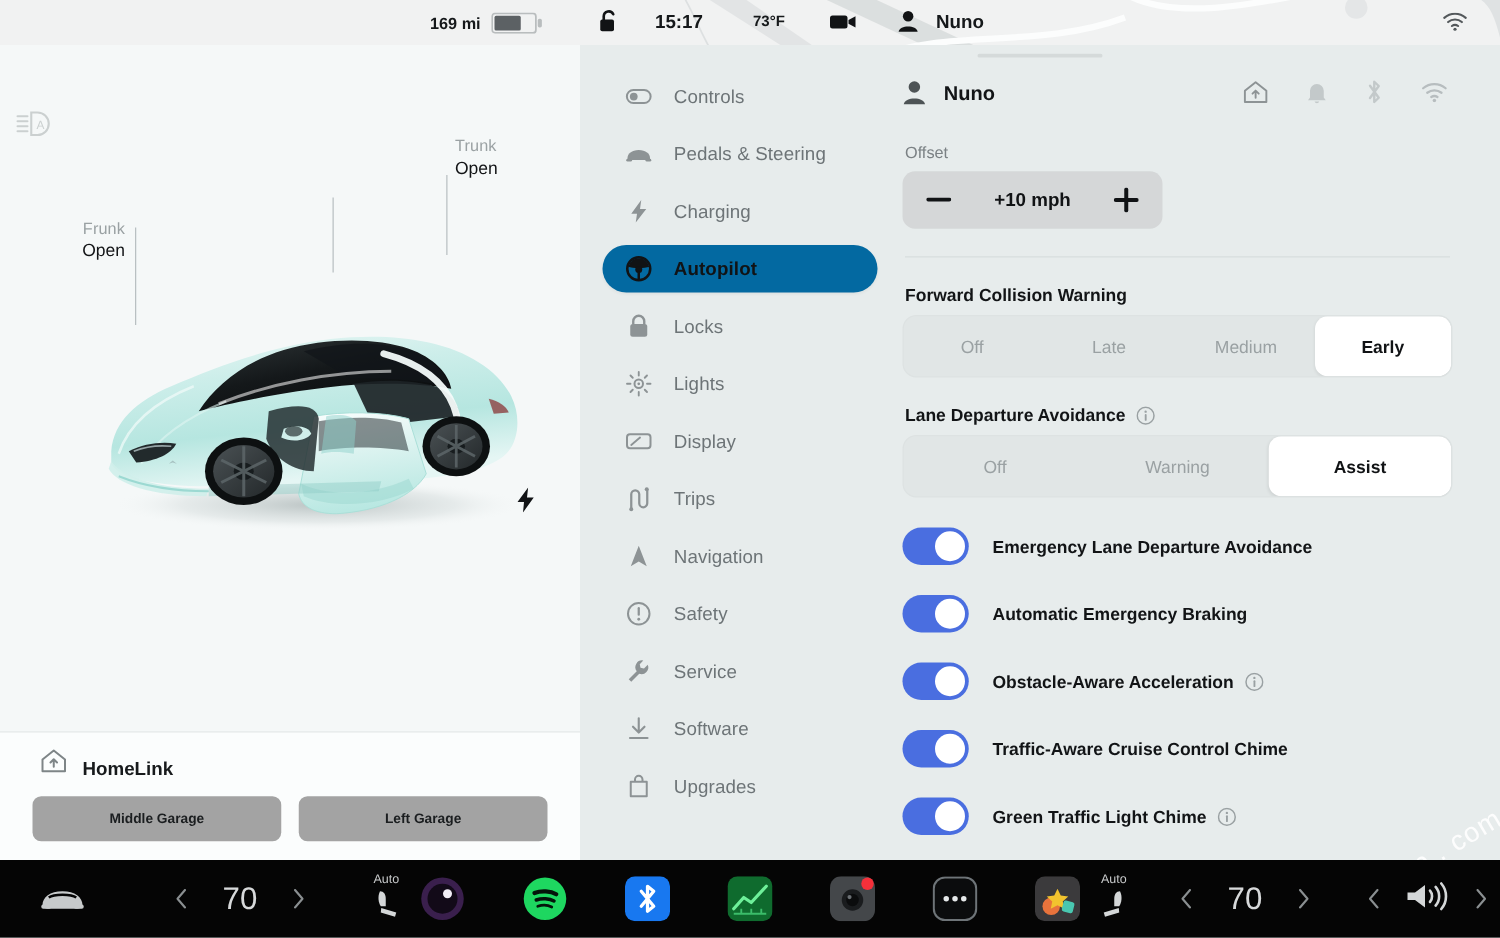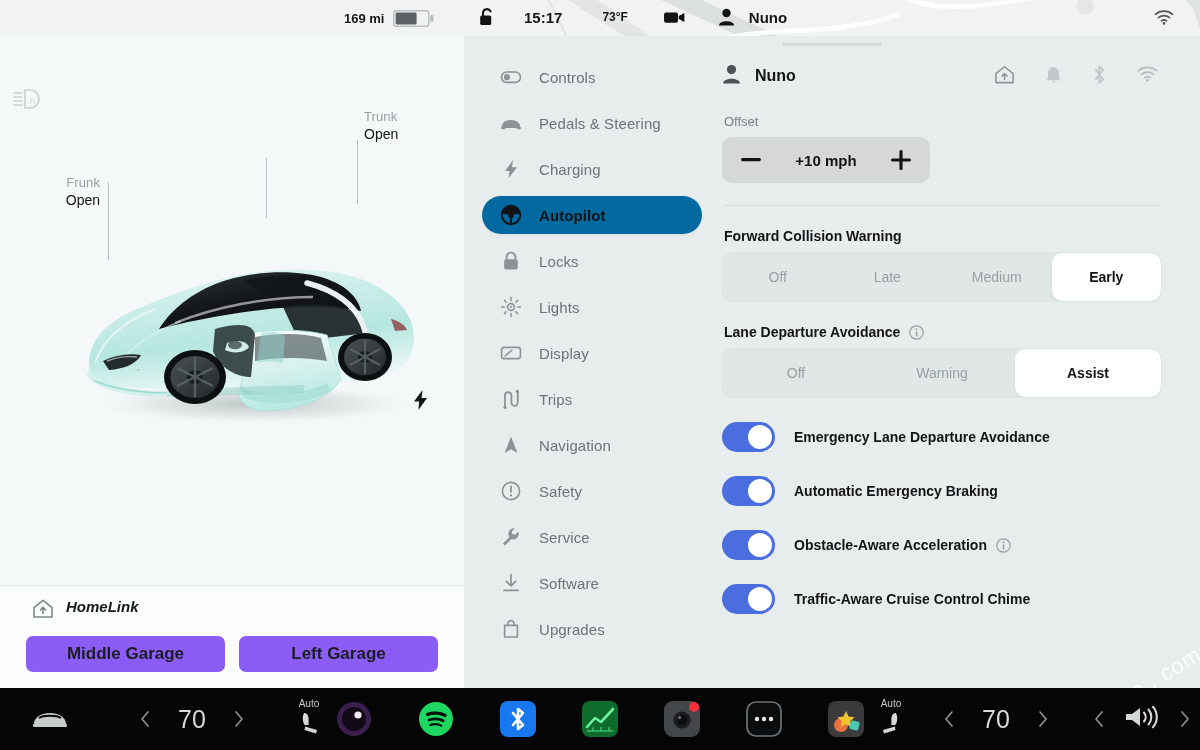--- a/index.html
+++ b/index.html
@@ -35,28 +35,28 @@
   .callout-line { position: absolute; width: 1px; background: #b9c0c2; }
   .lock-icon { position: absolute; left: 255px; top: 164px; width: 22px; height: 24px; }
   .bolt-icon { position: absolute; left: 412px; top: 264px; width: 18px; height: 20px; }
 
   
   .homelink {
     position: absolute; left: 0; bottom: 0; width: 464px; height: 103px;
     background: #fbfdfd; border-top: 1px solid #e3e8e8;
     padding: 12px 14px 0 14px;
   }
-  .hl-head { display: flex; align-items: flex-start; gap: 12px; padding-left: 18px; font-style: italic; }
+  .hl-head { display: flex; align-items: flex-end; gap: 12px; padding-left: 18px; }
   .hl-title { font-size: 15px; font-weight: bold; color: #171a1c; }
   .hl-buttons { display: flex; gap: 14px; margin-top: 13px; padding: 0 12px; }
   .hl-btn-wrap { flex: 1; display: flex; flex-direction: column; align-items: center; }
   .hl-btn {
-    width: 100%; height: 36px; background: #8b5cf6; border-radius: 7px;
+    width: 100%; height: 36px; background: #a3a3a3; border-radius: 7px;
     display: flex; align-items: center; justify-content: center;
-    font-size: 17px; font-weight: bold; color: #1b1e20; border: none;
+    font-size: 11px; font-weight: bold; color: #1b1e20; border: none;
     font-family: "Liberation Sans", sans-serif; cursor: pointer;
   }
   .hl-sub { font-size: 10px; color: #9ba2a4; margin-top: 16px; }
 
   
   .settings {
     position: absolute; left: 464px; top: 36px; width: 736px; height: 652px;
     background: #e7ecec; display: flex;
   }
   .drag-handle {
@@ -657,20 +657,33 @@
                   <rect x="6.8" y="6.2" width="1.5" height="5.4" rx="0.7" fill="#9aa1a3"></rect>
                 </svg></span>
             </div>
           </div>
           <div class="toggle-row">
             <div class="switch" style="background: rgb(74, 110, 224);">
               <span class="knob"></span>
             </div>
             <div class="toggle-label">
               <span>Traffic-Aware Cruise Control Chime</span>
+            </div>
+          </div>
+          <div class="toggle-row">
+            <div class="switch" style="background: rgb(74, 110, 224);">
+              <span class="knob"></span>
+            </div>
+            <div class="toggle-label">
+              <span>Green Traffic Light Chime</span>
+              <span class="info-i"><svg width="15" height="15" viewBox="0 0 15 15">
+                  <circle cx="7.5" cy="7.5" r="6.7" fill="none" stroke="#9aa1a3" stroke-width="1.2"></circle>
+                  <circle cx="7.5" cy="4.3" r="0.95" fill="#9aa1a3"></circle>
+                  <rect x="6.8" y="6.2" width="1.5" height="5.4" rx="0.7" fill="#9aa1a3"></rect>
+                </svg></span>
             </div>
           </div>
         </div>
 
       <div class="watermark">not a tesla app . com</div>
     </div>
   </div>
 
   <div class="taskbar">
 

